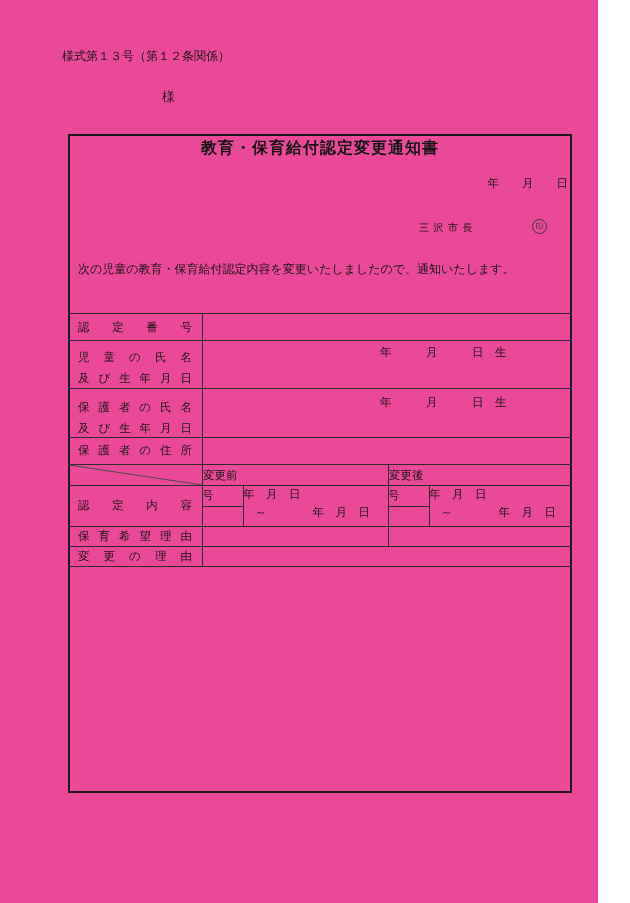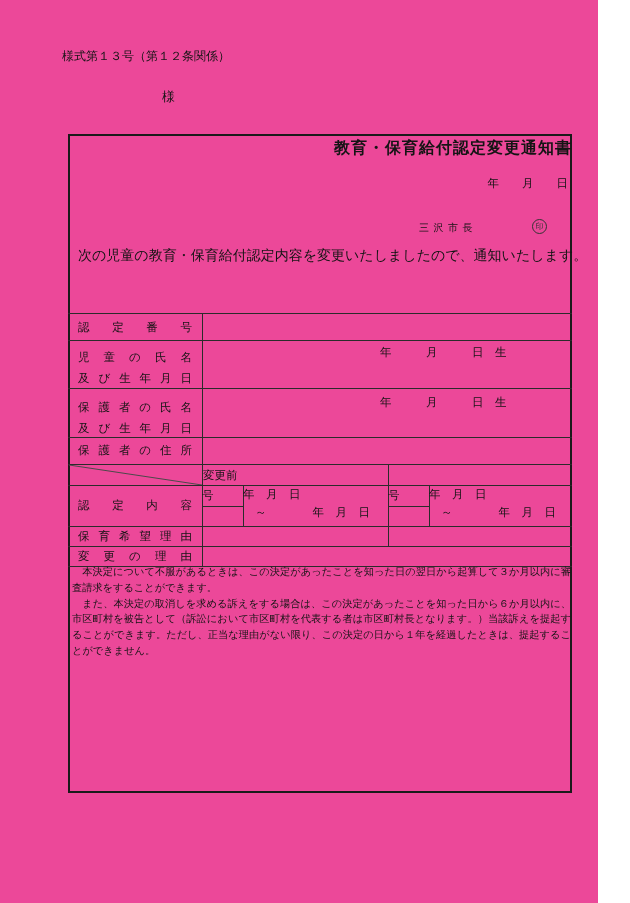--- a/index.html
+++ b/index.html
@@ -12,34 +12,34 @@
     overflow:hidden;
   }
   .abs{position:absolute;}
   .hline{position:absolute;height:1px;background:#2b2b2b;}
   .vline{position:absolute;width:1px;background:#2b2b2b;}
   .outer-box{
     position:absolute;left:68px;top:134px;width:504px;height:659px;
     box-sizing:border-box;border:2px solid #1a1a1a;background:transparent;
   }
   .doc-title{
-    left:68px;top:138px;width:504px;text-align:right;
+    left:68px;top:138px;width:504px;text-align:center;
     font-family:"Liberation Sans","DejaVu Sans",sans-serif;
     font-weight:bold;font-size:16px;letter-spacing:1px;
   }
   .form-number{left:62px;top:48px;font-size:12px;}
   .addressee{left:162px;top:88px;font-size:13px;}
   .issue-date{left:68px;top:176px;width:500px;text-align:right;font-size:11.5px;}
   .issuer{left:419px;top:221px;font-size:10px;letter-spacing:4.5px;}
   .seal{
     left:532px;top:219px;width:15px;height:15px;
     box-sizing:border-box;border:1px solid #333;border-radius:50%;
     font-size:8px;line-height:13px;text-align:center;color:#333;
   }
-  .intro{left:78px;top:247px;font-size:14px;}
+  .intro{left:78px;top:261px;font-size:12px;}
   .cell-text{font-size:11.5px;line-height:14px;}
   .label{left:78px;width:114px;}
   [data-justify]{display:flex;justify-content:space-between;}
   .center{}
   .notice{
     left:72px;top:564px;width:499px;
     font-size:10.2px;line-height:15.8px;
     text-align:justify;
   }
   .diag{position:absolute;left:69px;top:465px;}
@@ -151,35 +151,32 @@
       <span>更</span>
       <span>の</span>
       <span>理</span>
       <span>由</span>
     </div>
 
   <div class="abs cell-text" style="left:380px;top:345px;">年　　　月　　　日　生</div>
   <div class="abs cell-text" style="left:380px;top:395px;">年　　　月　　　日　生</div>
 
   <div class="abs cell-text center" style="left:203px;top:468px;width:185px;">変更前</div>
+  <div class="abs cell-text center" style="left:389px;top:468px;width:183px;">変更後</div>
 
   <div class="abs cell-text center" style="left:202px;top:488px;width:41px;">号</div>
   <div class="abs cell-text center" style="left:388px;top:488px;width:41px;">号</div>
 
   <div class="abs cell-text center" style="left:243px;top:487px;width:145px;">年　月　日</div>
   <div class="abs cell-text" style="left:255px;top:505px;">～　　　　年　月　日</div>
   <div class="abs cell-text center" style="left:429px;top:487px;width:143px;">年　月　日</div>
   <div class="abs cell-text" style="left:441px;top:505px;">～　　　　年　月　日</div>
 
   <div class="abs" style="left:203px;top:314px;width:368px;height:25px;"></div>
   <div class="abs" style="left:203px;top:341px;width:368px;height:46px;"></div>
   <div class="abs" style="left:203px;top:389px;width:368px;height:47px;"></div>
   <div class="abs" style="left:203px;top:438px;width:368px;height:25px;"></div>
   <div class="abs" style="left:203px;top:527px;width:184px;height:18px;"></div>
   <div class="abs" style="left:389px;top:527px;width:182px;height:18px;"></div>
   <div class="abs" style="left:203px;top:547px;width:368px;height:18px;"></div>
 
-  <div class="abs notice">
-    <div>　本決定について不服があるときは、この決定があったことを知った日の翌日から起算して３か月以内に審査請求をすることができます。</div>
-    <div>　また、本決定の取消しを求める訴えをする場合は、この決定があったことを知った日から６か月以内に、市区町村を被告として（訴訟において市区町村を代表する者は市区町村長となります。）当該訴えを提起することができます。ただし、正当な理由がない限り、この決定の日から１年を経過したときは、提起することができません。</div>
-  </div>
 
 </div>
 
 </body></html>

